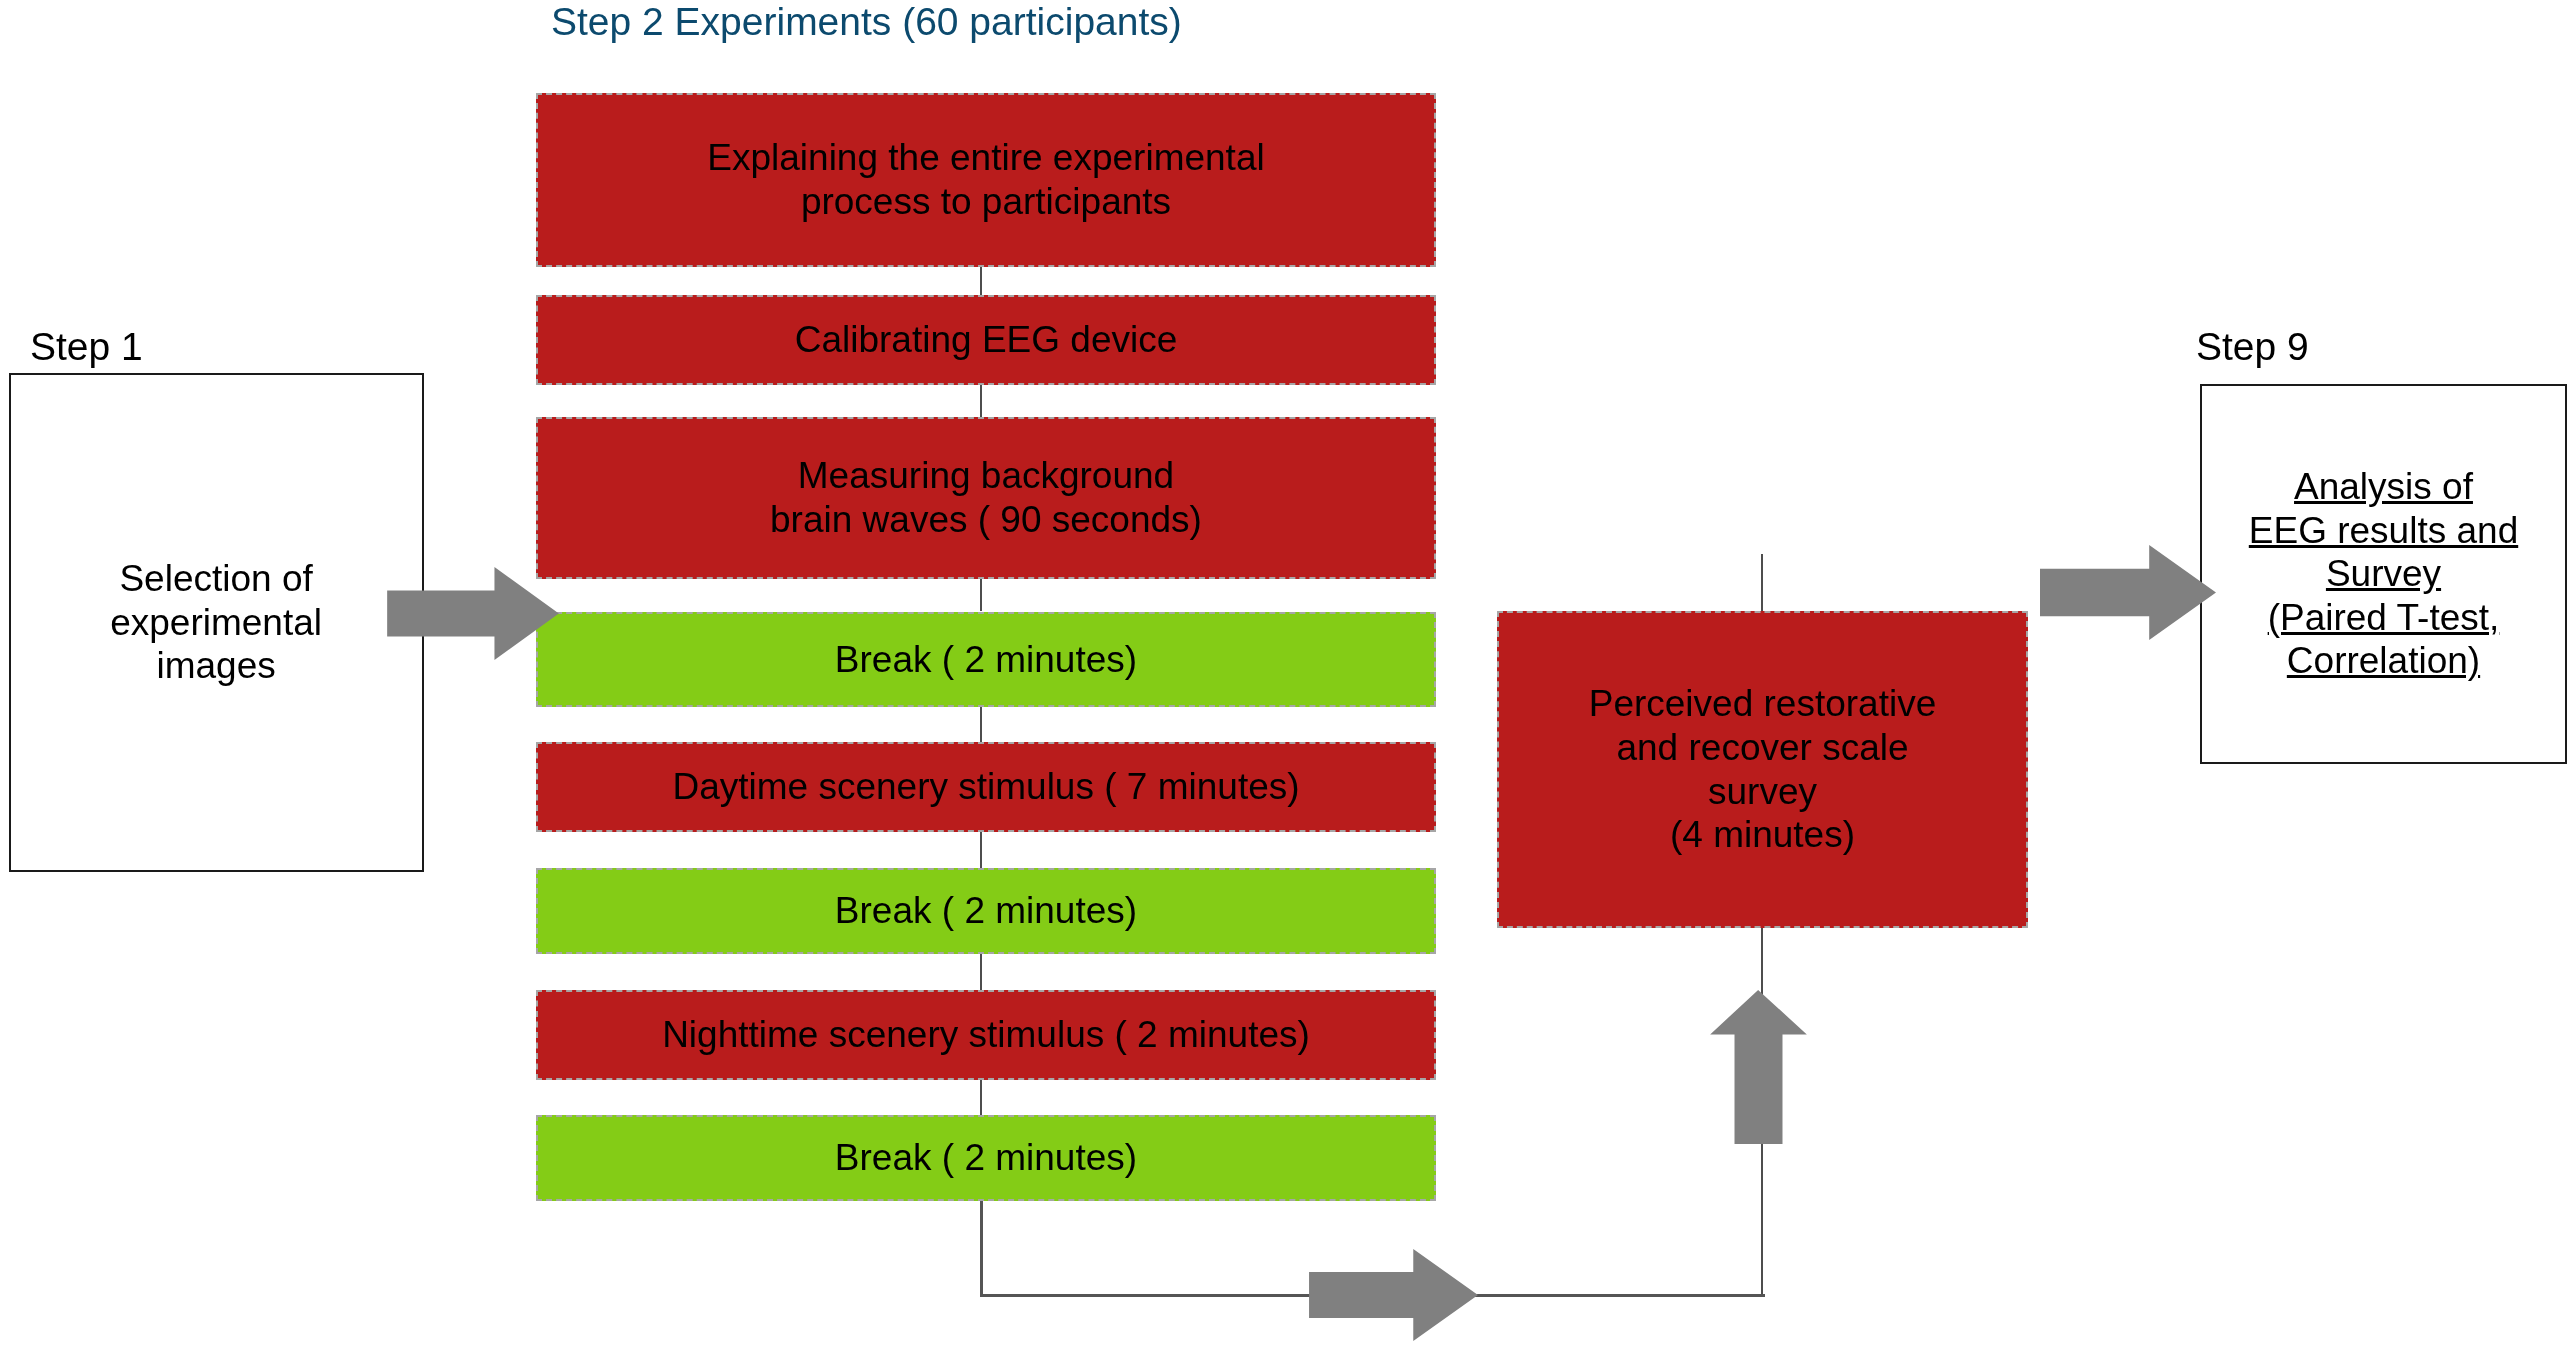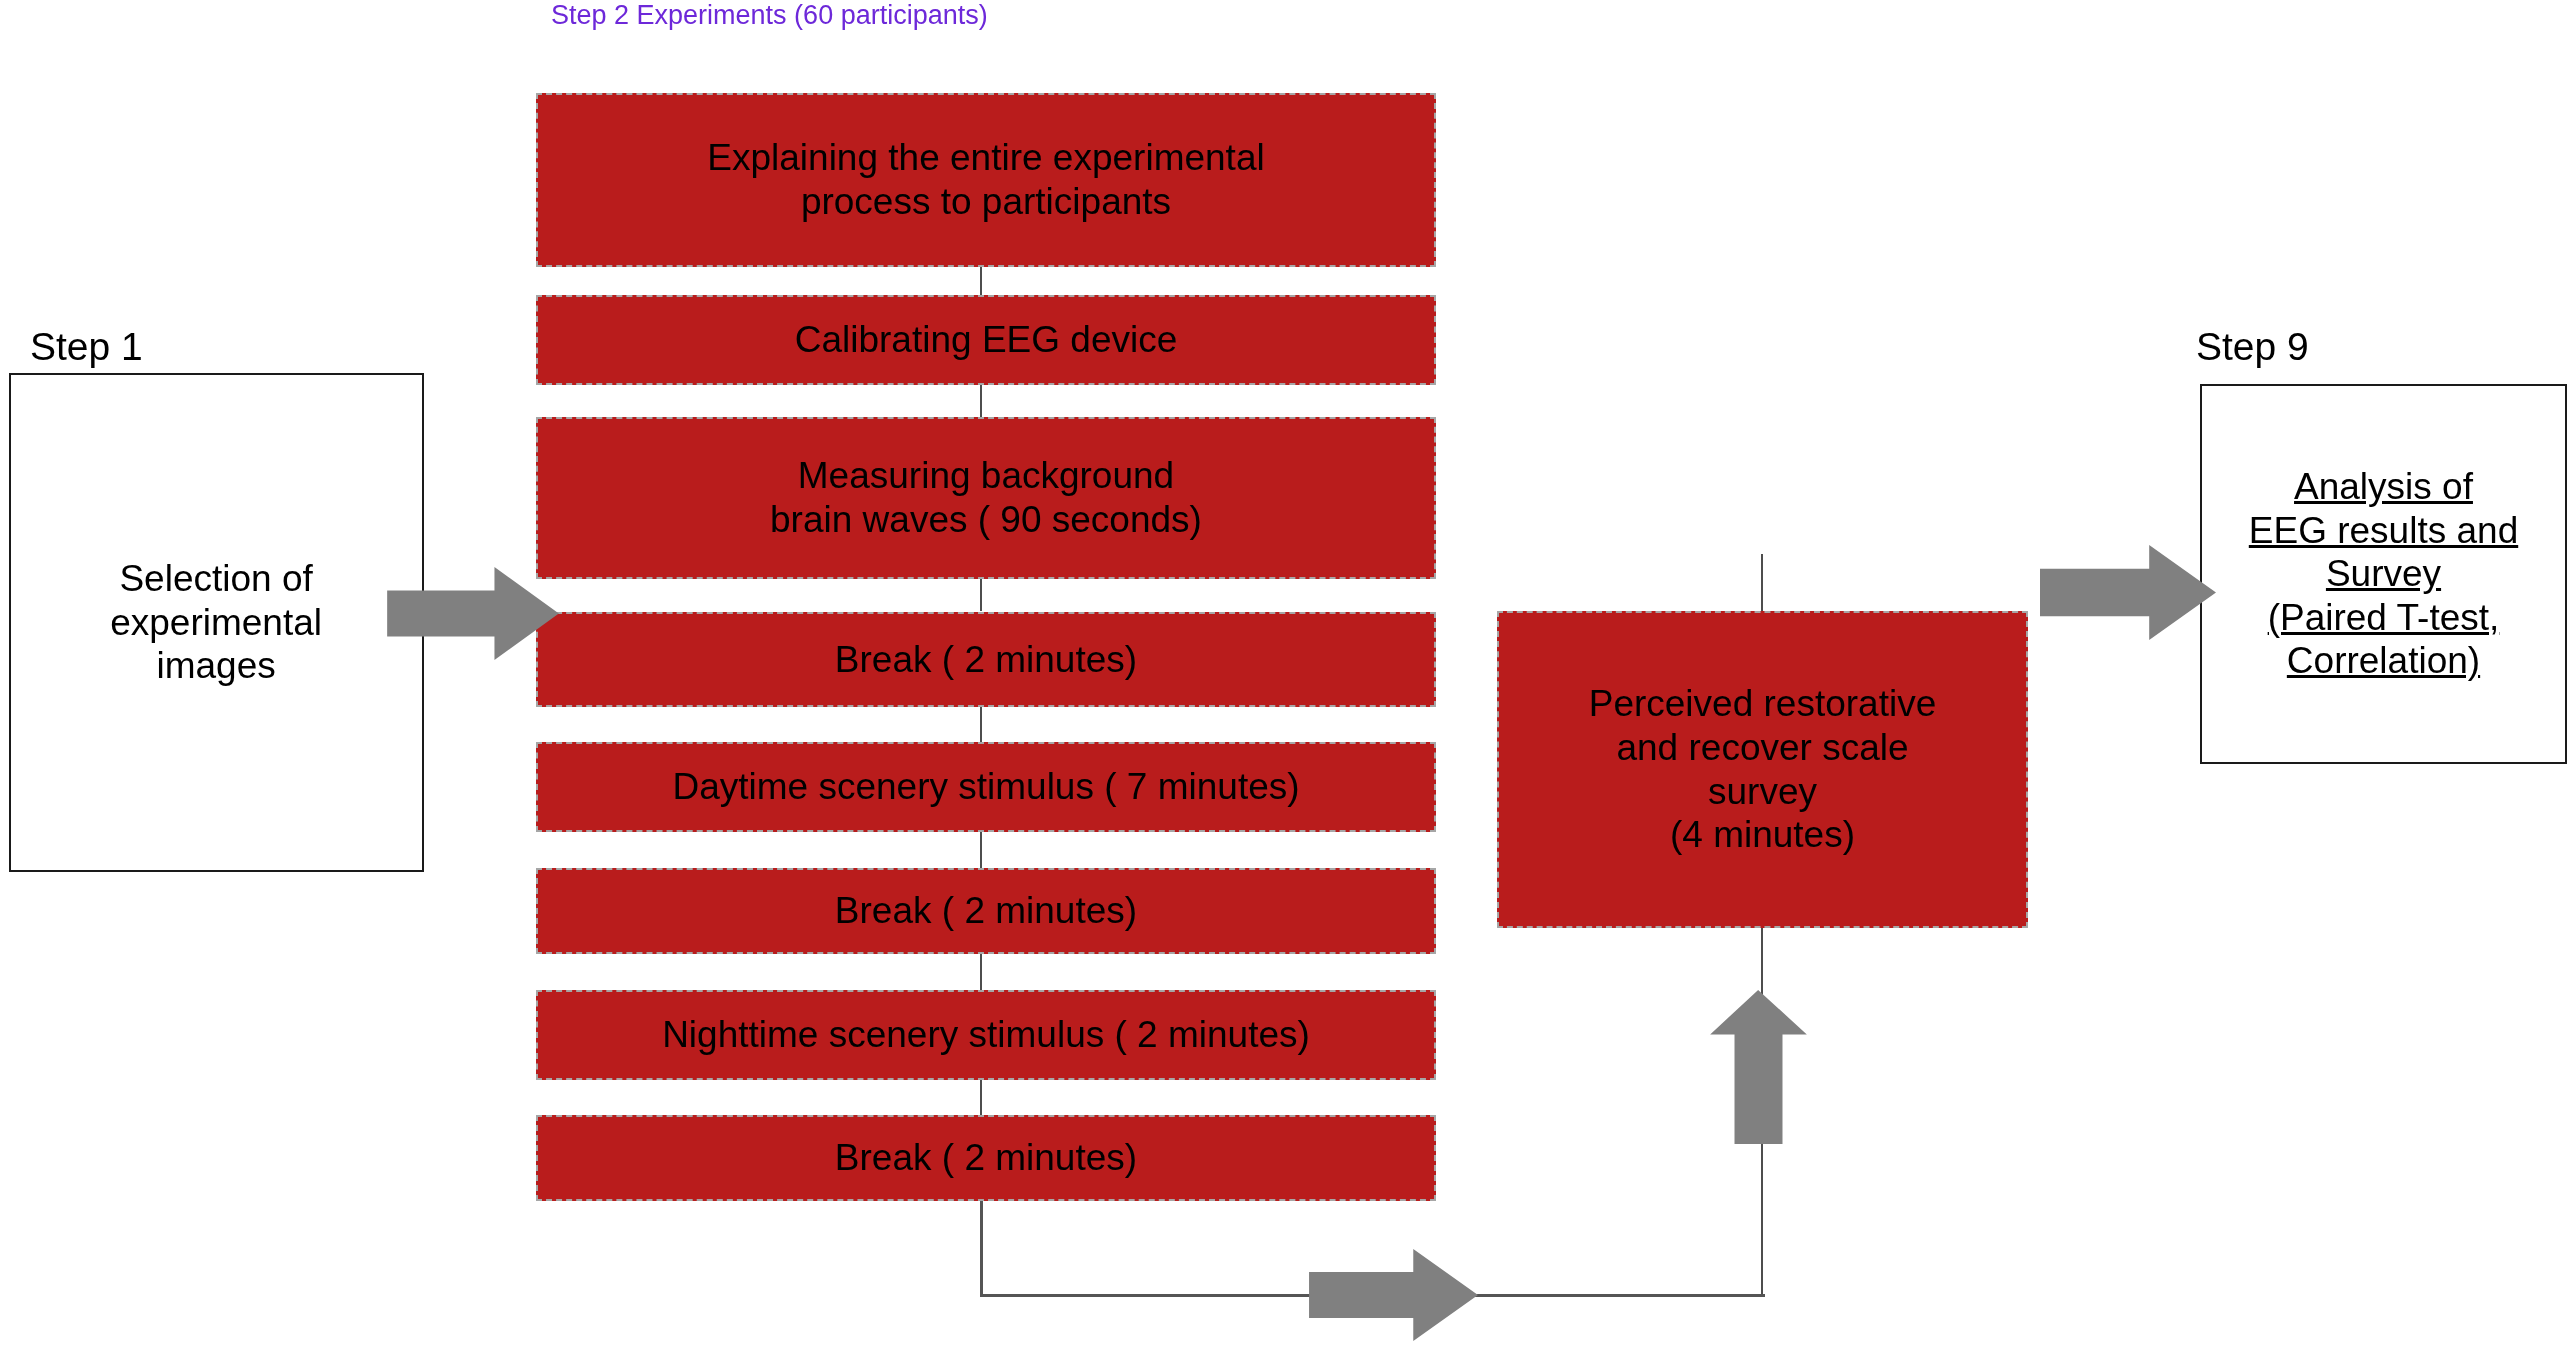--- a/index.html
+++ b/index.html
@@ -36,22 +36,22 @@
     position: absolute;
     font-size: 39px;
     color: #000000;
     white-space: nowrap;
     line-height: 1.1;
   }
 
   
   .section-title {
     position: absolute;
-    font-size: 27px;
-    color: #6d28d9;
+    font-size: 39px;
+    color: #0c4a6e;
     white-space: nowrap;
     line-height: 1.1;
   }
 
   
   .box-solid {
     border: 2.9px solid #1a1a1a;
     background: #ffffff;
     font-size: 37px;
   }
@@ -59,21 +59,21 @@
   
   .box-dashed {
     border: 2.9px dashed #a6a6a6;
     background: #b91c1c;
     font-size: 37px;
   }
 
   
   .box-break {
     border: 2.9px dashed #a6a6a6;
-    background: #b91c1c;
+    background: #84cc16;
     font-size: 37px;
   }
 
   .node .txt {
     display: block;
     padding: 0 10px;
     white-space: pre-line;
   }
 
   

